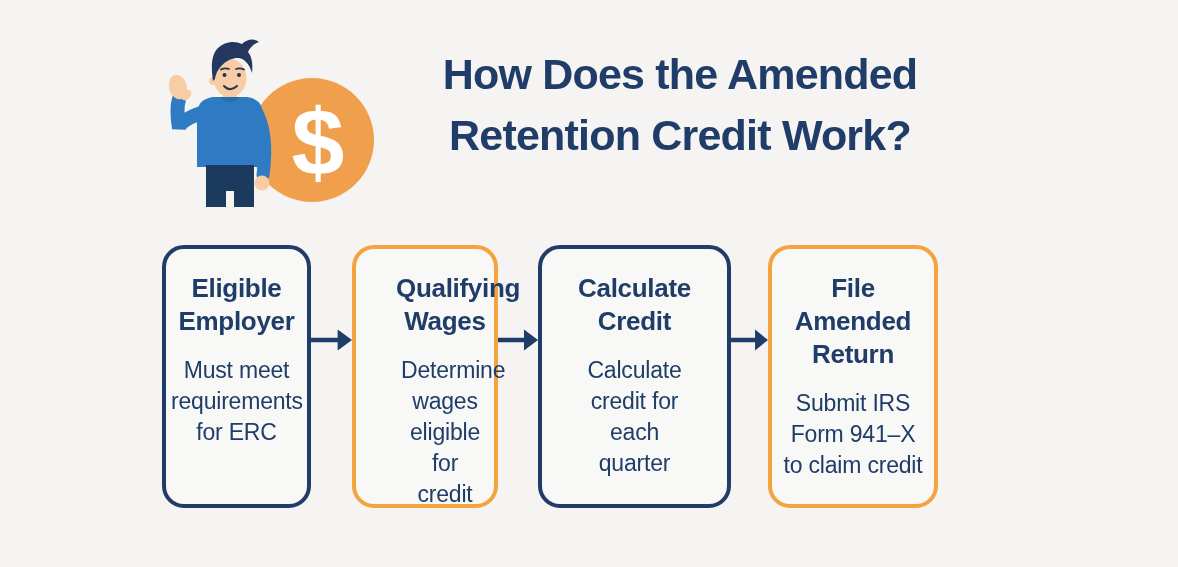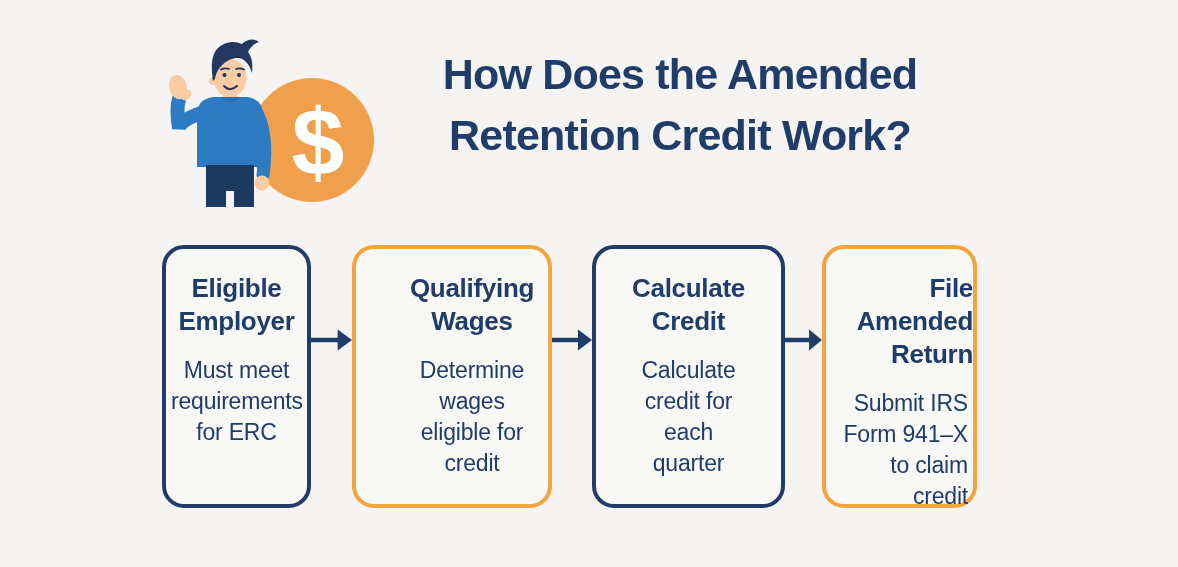--- a/index.html
+++ b/index.html
@@ -19,21 +19,21 @@
     position:absolute;left:330px;top:44px;width:700px;text-align:center;
     color:var(--navy);font-weight:700;font-size:43px;line-height:61px;
     letter-spacing:-0.8px;
   }
   .flow{position:absolute;left:162px;top:245px;display:flex;align-items:flex-start;}
   .step{
     height:263px;border:4px solid var(--navy);border-radius:22px;
     background:var(--boxbg);text-align:center;padding-top:23px;flex:none;
   }
   .step--orange{border-color:var(--orange);}
-  .step.s1{width:149px;} .step.s2{width:200px;padding-left:40px;} .step.s3{width:193px;} .step.s4{width:155px;text-align:right;}
+  .step.s1{width:149px;} .step.s2{width:146px;padding-left:40px;} .step.s3{width:193px;} .step.s4{width:170px;}
   .step h3{
     margin:0;font-size:26px;line-height:33px;color:var(--navy);
     font-weight:700;white-space:pre-line;letter-spacing:-0.3px;
   }
   .step p{
     margin:17px 5px 0;font-size:23px;line-height:31px;color:var(--navy);
     font-weight:400;white-space:pre-line;letter-spacing:-0.2px;
   }
   .arrow{flex:none;margin-top:82px;}
   .arrow.a1{width:41px;} .arrow.a2{width:40px;} .arrow.a3{width:37px;}

